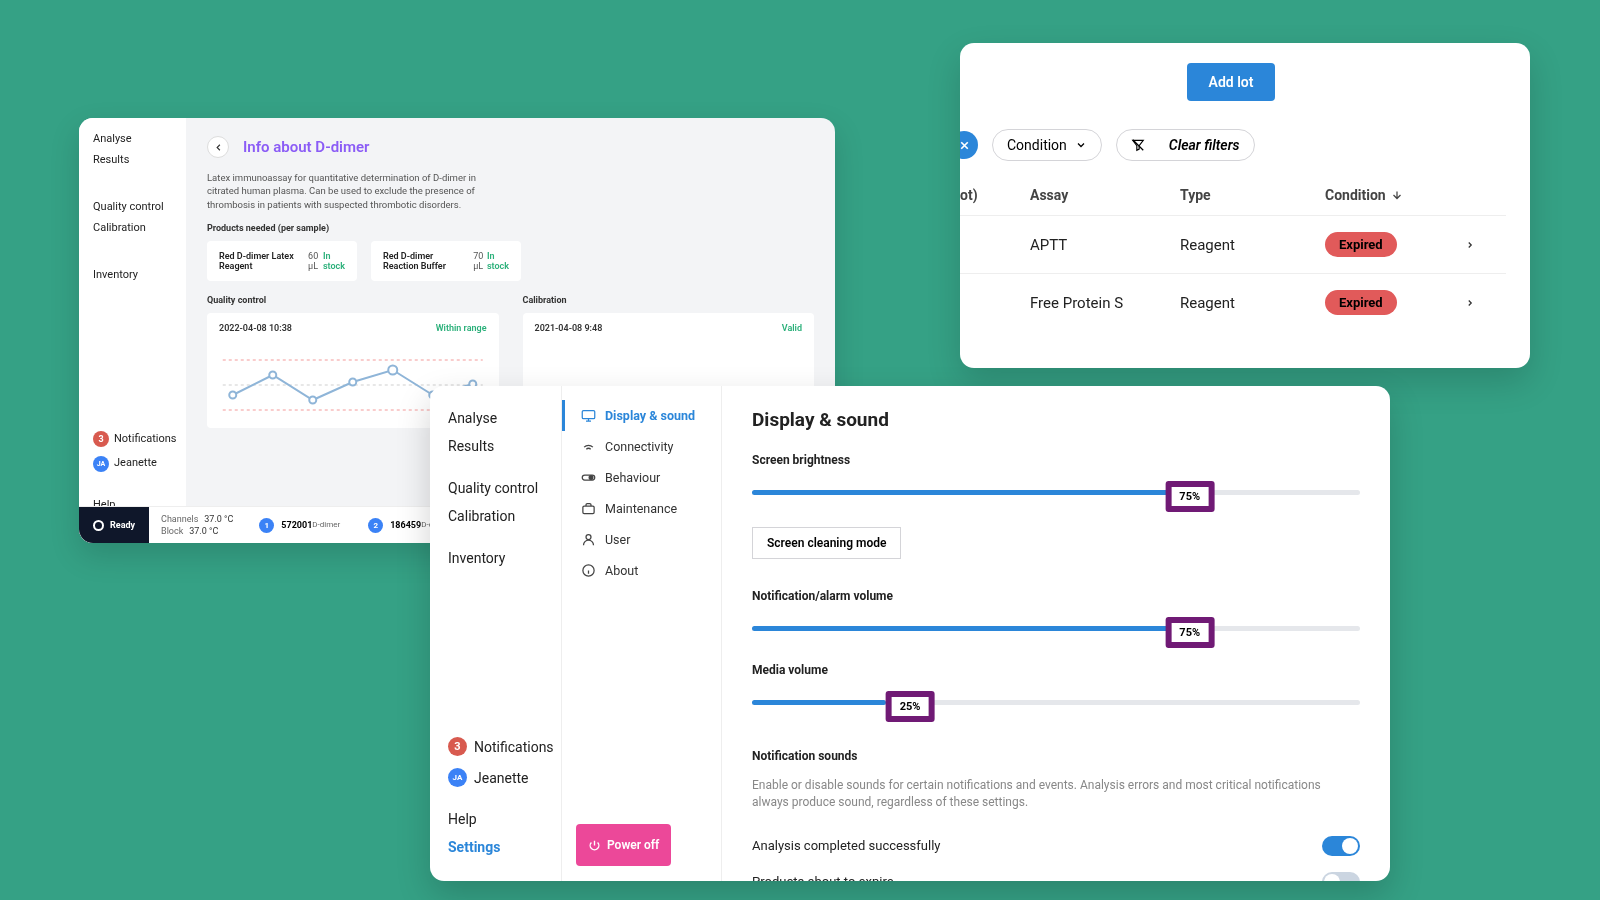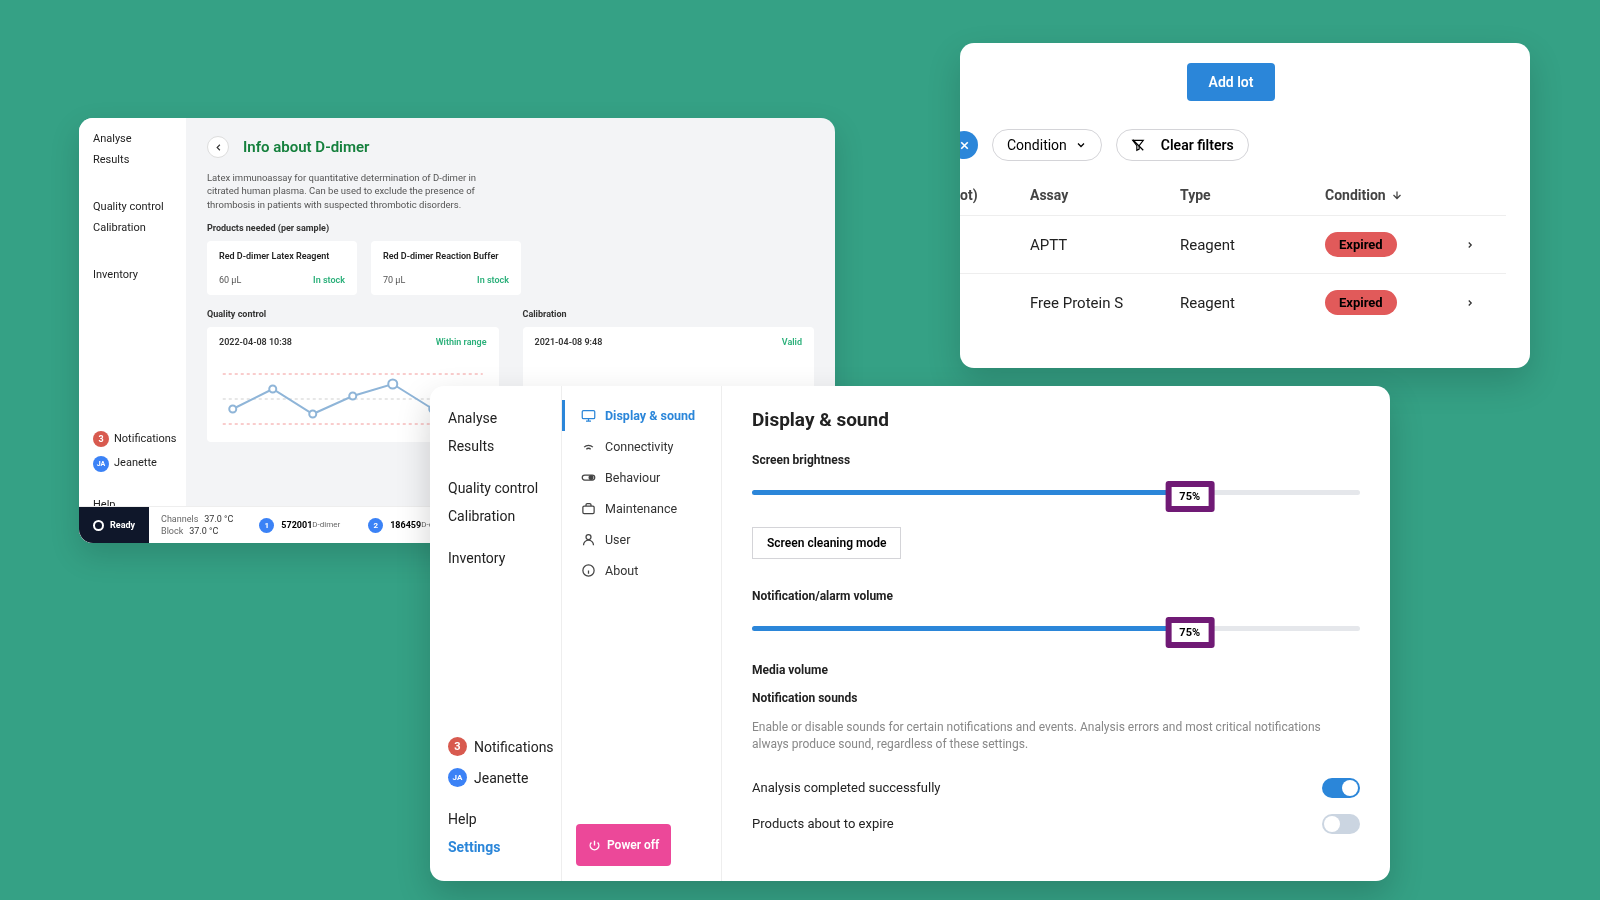--- a/index.html
+++ b/index.html
@@ -15,25 +15,25 @@
 .c1-sidebar .nav { display:flex; flex-direction:column; gap:8px; }
 .c1-sidebar .nav span { cursor:pointer; }
 .c1-sidebar .gap1 { height:18px; }
 .c1-sidebar .bottom { margin-top:auto; display:flex; flex-direction:column; gap:9px; padding-bottom:10px;}
 .c1-sidebar .notif-badge, .avatar-b { display:inline-flex; align-items:center; justify-content:center; width:16px; height:16px; border-radius:50%; font-size:9px; font-weight:700; color:#fff; margin-right:5px;}
 .notif-badge{background:#d85a4f;}
 .avatar-b{background:#3b82f6; font-size:7px;}
 .c1-main { flex:1; padding: 18px 21px 0 21px; }
 .c1-title-row { display:flex; align-items:center; gap:14px; margin-bottom:13px;}
 .back-btn { width:22px; height:22px; border-radius:50%; background:#fff; border:1px solid #ddd; display:flex;align-items:center;justify-content:center;font-size:13px; cursor:pointer;color:#333;}
-.c1-title { font-size:15px; font-weight:600; color:#15803d;}
+.c1-title { font-size:15px; font-weight:600; color:#8b5cf6;}
 .c1-desc { font-size:9.5px; color:#555; line-height:1.4; max-width:300px; margin-bottom:12px;}
 .c1-subhead { font-size:9px; font-weight:700; color:#333; margin-bottom:8px;}
 .prod-row{display:flex; gap:14px; margin-bottom:14px;}
-.prod-card{background:#fff; border-radius:4px; padding:10px 12px; width:150px; display:flex; flex-direction:column; gap:14px;}
+.prod-card{background:#fff; border-radius:4px; padding:10px 12px; width:150px; display:flex; gap:14px;}
 .prod-name{font-size:9px; font-weight:600; color:#222;}
 .prod-foot{display:flex; justify-content:space-between; font-size:9px;}
 .prod-vol{color:#555;}
 .prod-stock{color:#2bb07a; font-weight:600;}
 .qc-row{display:flex; gap:24px;}
 .qc-col{flex:1;}
 .qc-box{background:#fff; border-radius:4px; padding:10px 12px; height:115px; position:relative; overflow:hidden;}
 .qc-top{display:flex; justify-content:space-between; font-size:9px; margin-bottom:10px;}
 .qc-date{color:#333; font-weight:600;}
 .qc-status{color:#2bb07a; font-weight:600;}
@@ -83,21 +83,21 @@
 .toggle.off{background:#cbd5e1;}
 .toggle.off .knob{left:2px;right:auto;}
 
 
 .card3{position:absolute; left:960px; top:43px; width:570px; height:325px; background:#fff; border-radius:14px; box-shadow:0 14px 34px rgba(0,0,0,.16); padding:20px 24px 0 0; overflow:hidden;}
 .c3-top{display:flex;justify-content:center; margin-bottom:28px; padding-right:4px;}
 .add-lot{background:#2b86d9;color:#fff;border:none;font-size:14px;font-weight:600;padding:11px 22px;border-radius:4px;cursor:pointer;}
 .c3-filters{display:flex;align-items:center;gap:14px; margin-bottom:26px;}
 .chip-x{width:28px;height:28px;border-radius:50%;background:#2b86d9;color:#fff;display:flex;align-items:center;justify-content:center;font-size:15px; margin-left:-10px;}
 .cond-dd{border:1px solid #d4d4d8;border-radius:18px;padding:7px 14px;font-size:14px;display:flex;align-items:center;gap:8px;cursor:pointer;}
-.clear-f{border:1px solid #d4d4d8;border-radius:18px;padding:7px 14px;font-size:14px;display:flex;align-items:center;gap:16px;cursor:pointer;font-weight:600;}
+.clear-f{border:1px solid #d4d4d8;border-radius:18px;padding:7px 14px;font-size:14px;display:flex;align-items:center;gap:24px;cursor:pointer;font-weight:600;font-style:italic;}
 .c3-head{display:grid;grid-template-columns:70px 150px 145px 140px 40px; font-size:14px; font-weight:700; color:#444; padding-bottom:12px;}
 .c3-head .sort{display:flex;align-items:center;gap:5px;}
 .c3-row{display:grid;grid-template-columns:70px 150px 145px 140px 40px; align-items:center; font-size:15px; color:#222; padding:16px 0; border-top:1px solid #eee;}
 .expired{display:inline-block;background:#e15a5a;color:#000000;font-size:13px;font-weight:700;padding:5px 14px;border-radius:14px;}
 .chev{color:#333;font-size:18px; text-align:center; cursor:pointer;}
 
 svg{display:block;}
 </style>
 </head>
 <body>
@@ -387,20 +387,25 @@
     <button class="clean-btn">Screen cleaning mode</button>
 
     <div class="sec-label">Notification/alarm volume</div>
     <div class="slider-wrap">
       <div class="slider-track"></div>
         <div class="slider-fill" style="width:70%"></div>
       <div class="slider-badge" style="left:72%">75%</div>
     </div>
 
     <div class="sec-label">Media volume</div>
+    <div class="slider-wrap" style="margin-bottom:36px">
+      <div class="slider-track"></div>
+        <div class="slider-fill" style="width:22%"></div>
+      <div class="slider-badge" style="left:26%">25%</div>
+    </div>
 
     <div class="sec-label">Notification sounds</div>
     <div class="ns-desc">Enable or disable sounds for certain notifications and events. Analysis errors and most critical notifications always produce sound, regardless of these settings.</div>
     <div class="ns-row">
       <span>Analysis completed successfully</span>
       <div class="toggle">
           <div class="knob"></div>
         </div>
     </div>
     <div class="ns-row">

